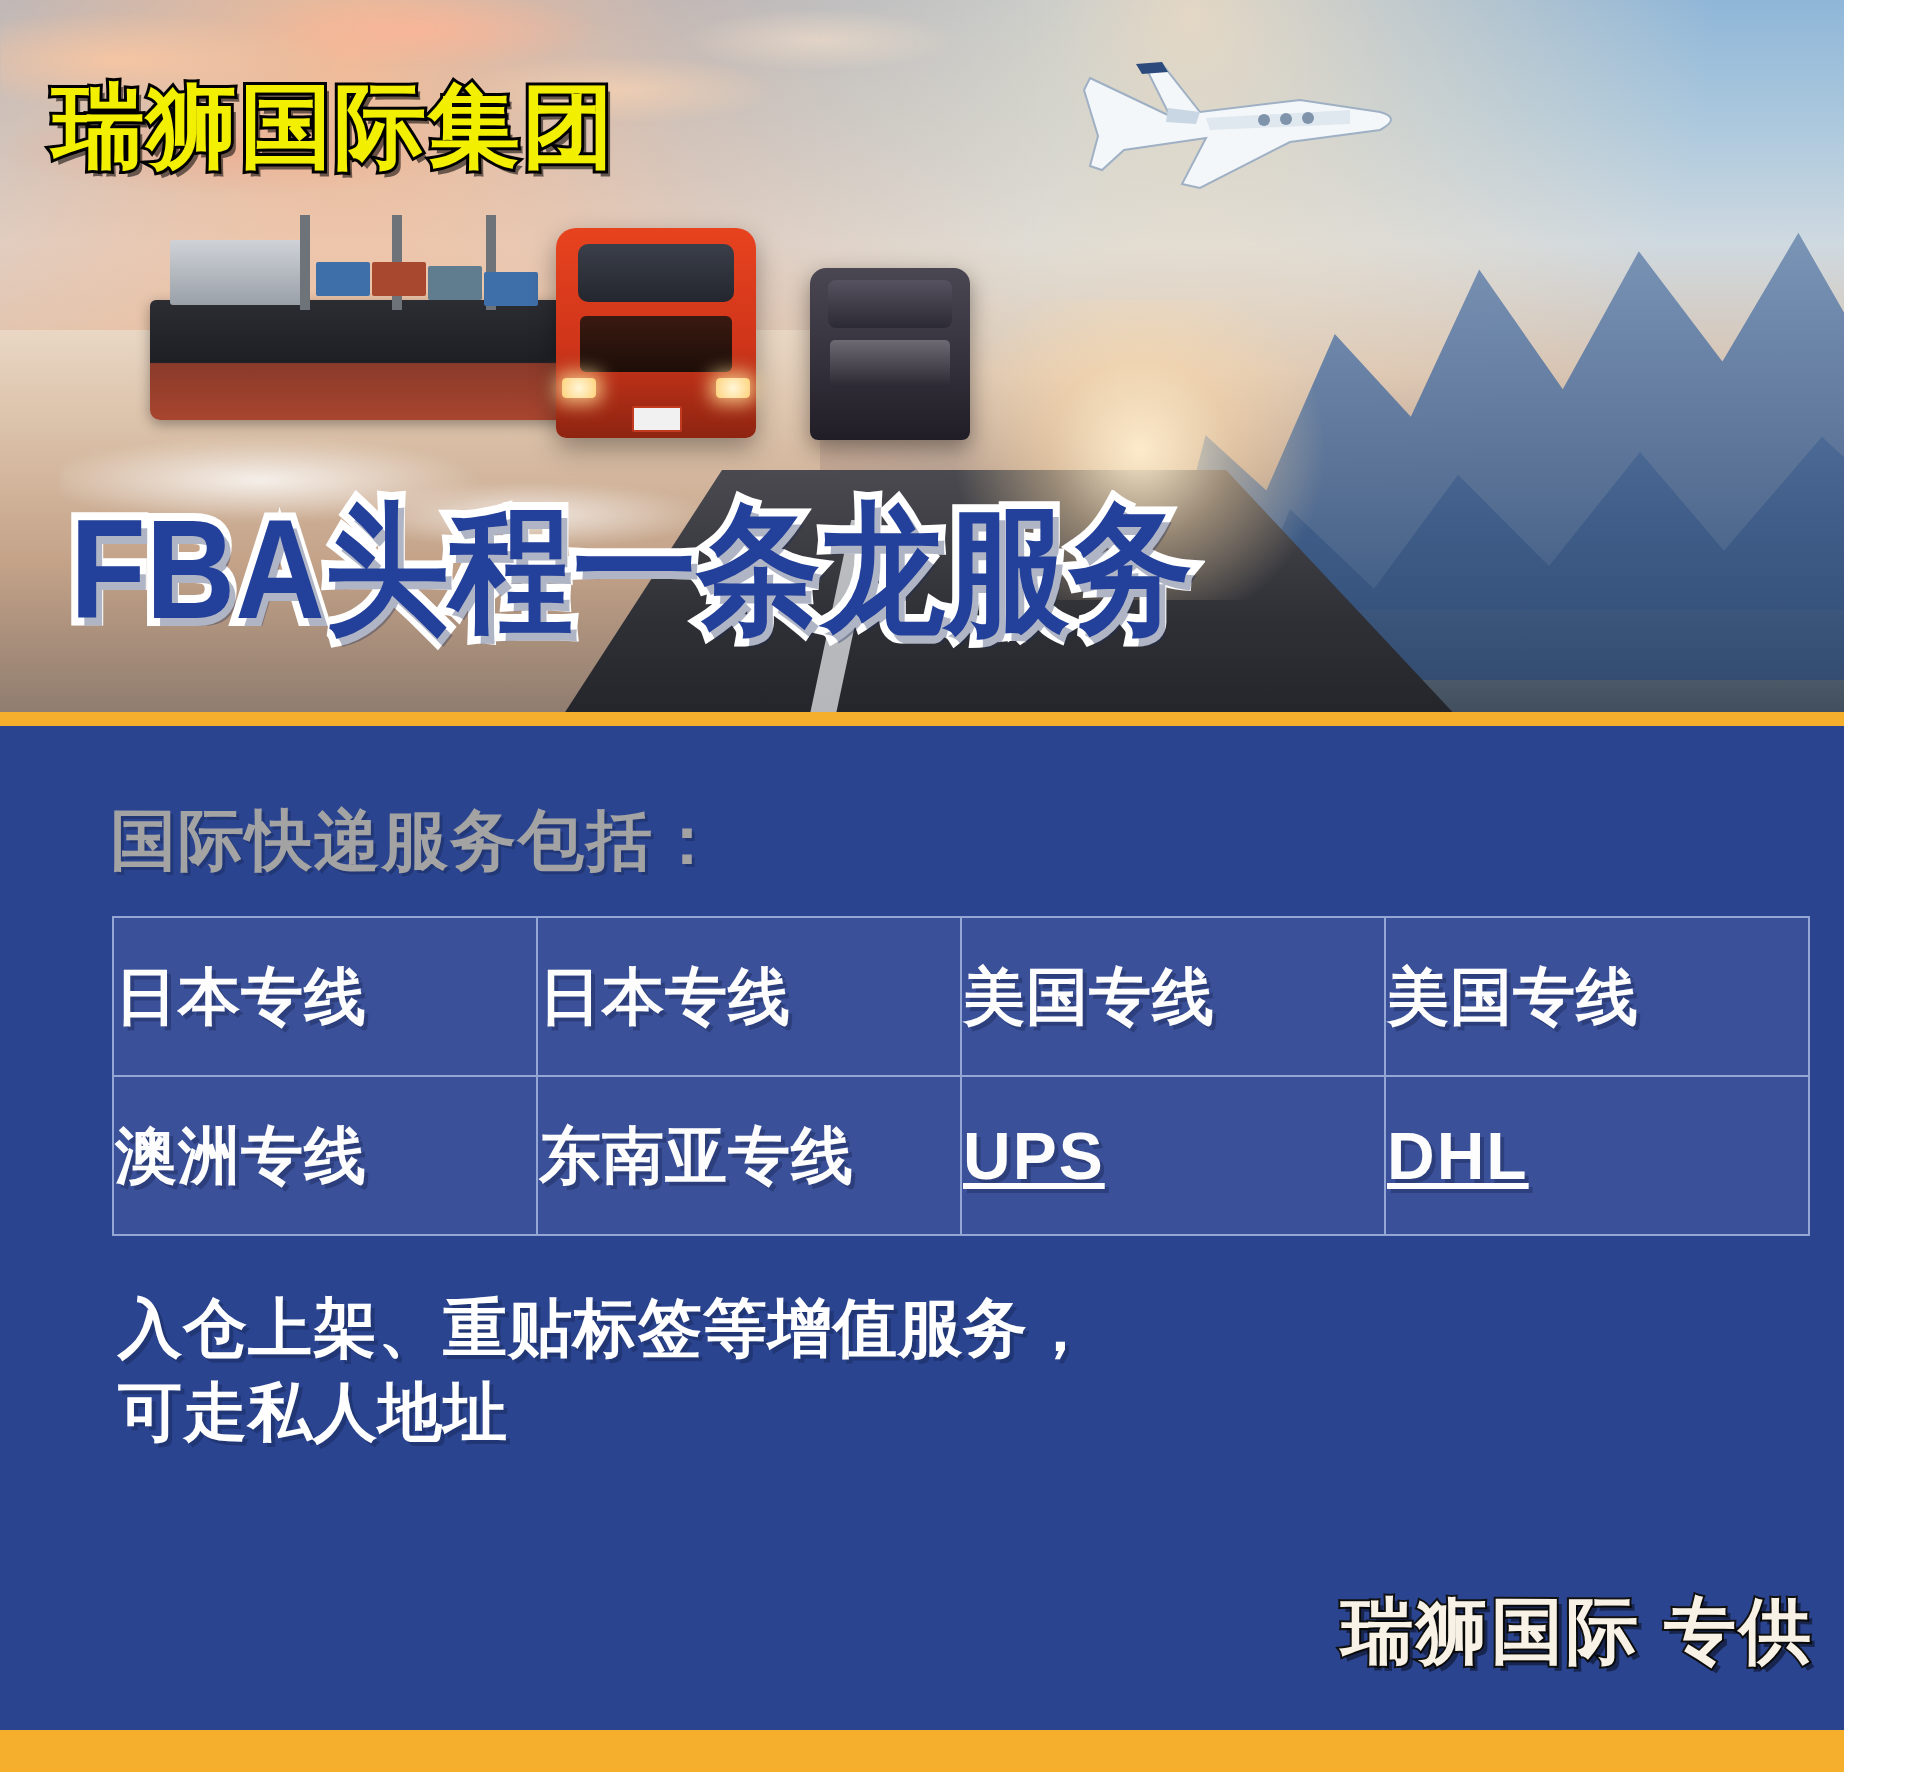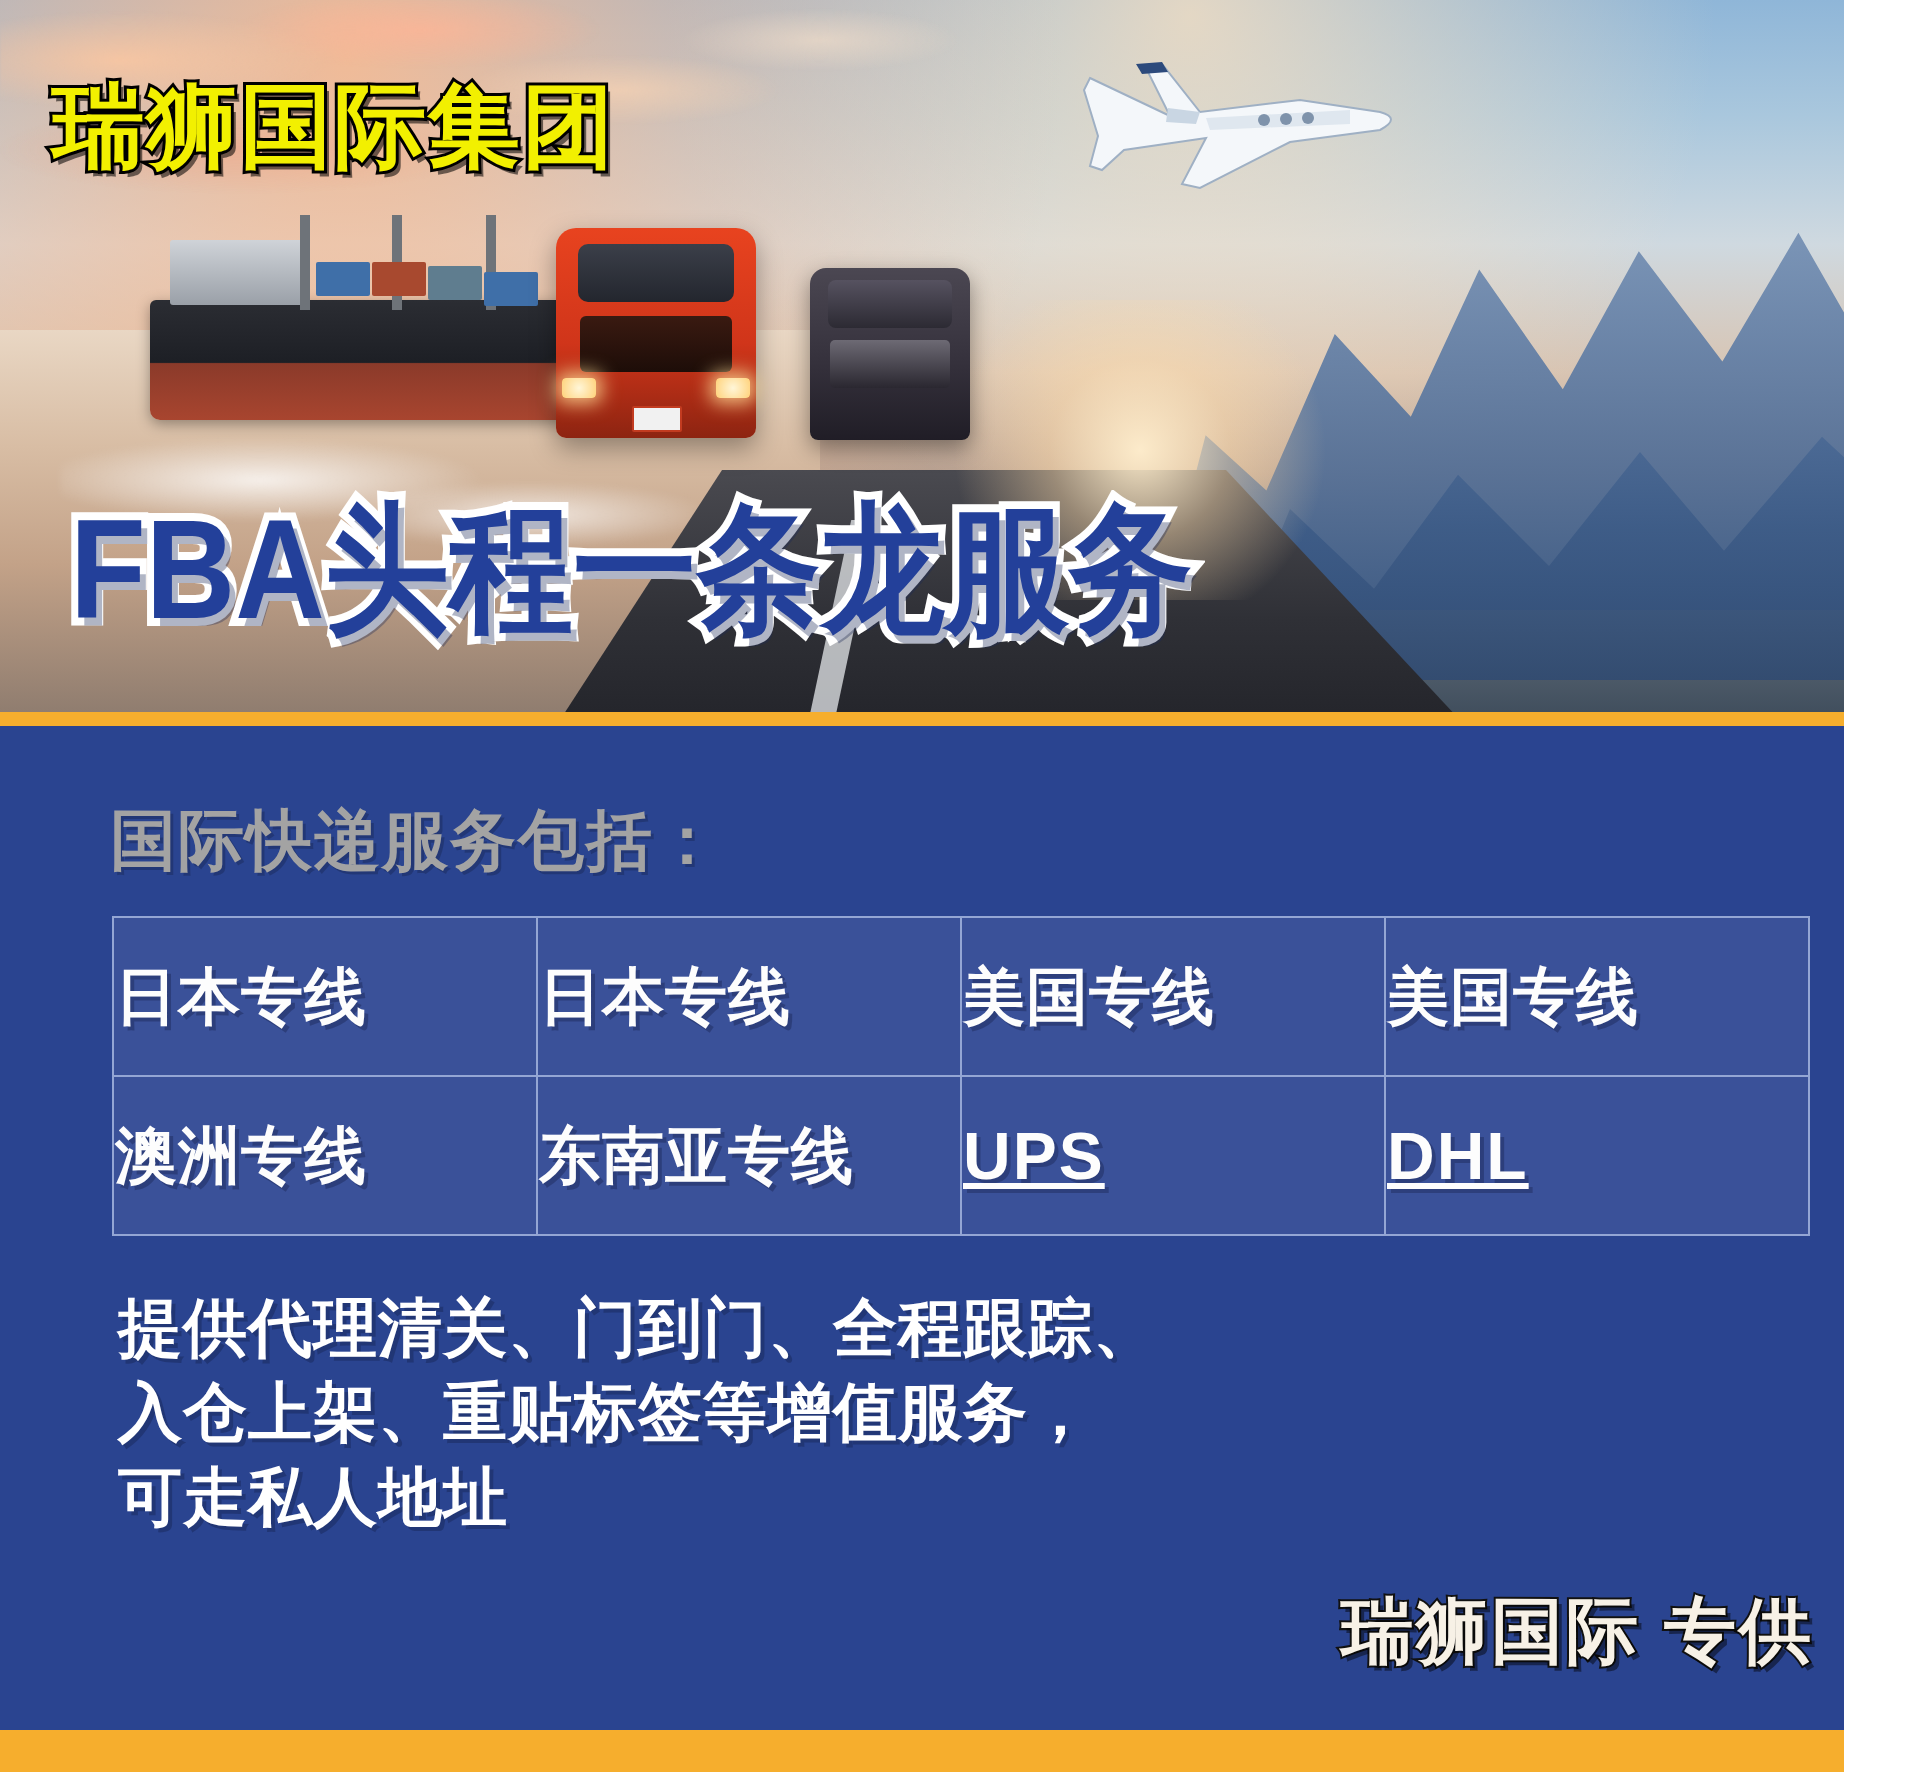--- a/index.html
+++ b/index.html
@@ -314,21 +314,20 @@
         <tr>
           <td>澳洲专线</td>
           <td>东南亚专线</td>
           <td class="latin">UPS</td>
           <td class="latin">DHL</td>
         </tr>
       </tbody>
     </table>
 
     <div class="body-text">
-      <div>提供代理清关、门到门、全程跟踪、</div>
       <div>入仓上架、重贴标签等增值服务，</div>
       <div>可走私人地址</div>
     </div>
 
     <div class="footer-mark">瑞狮国际 专供</div>
   </div>
 
   <div class="bottom-bar"></div>
 </div>
 

